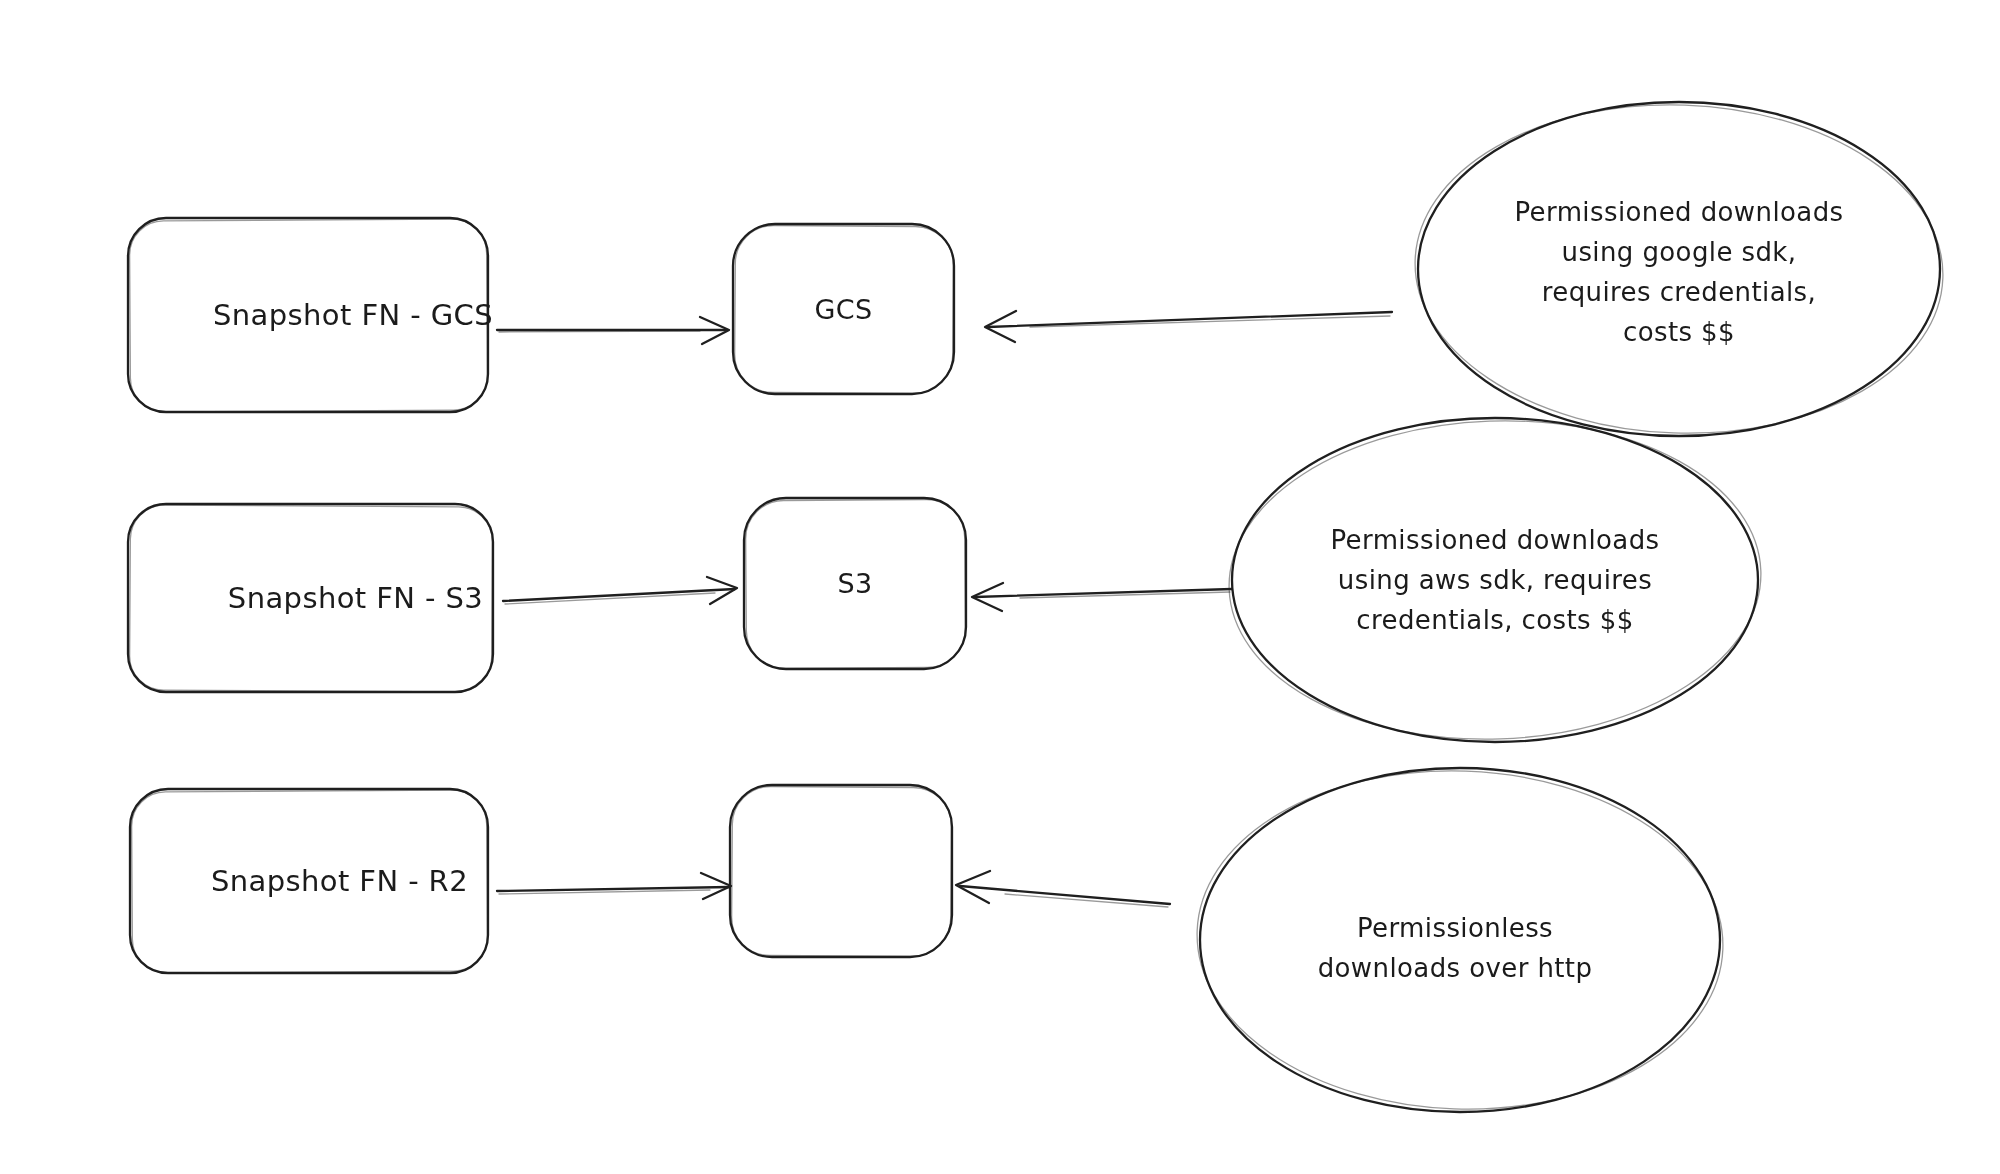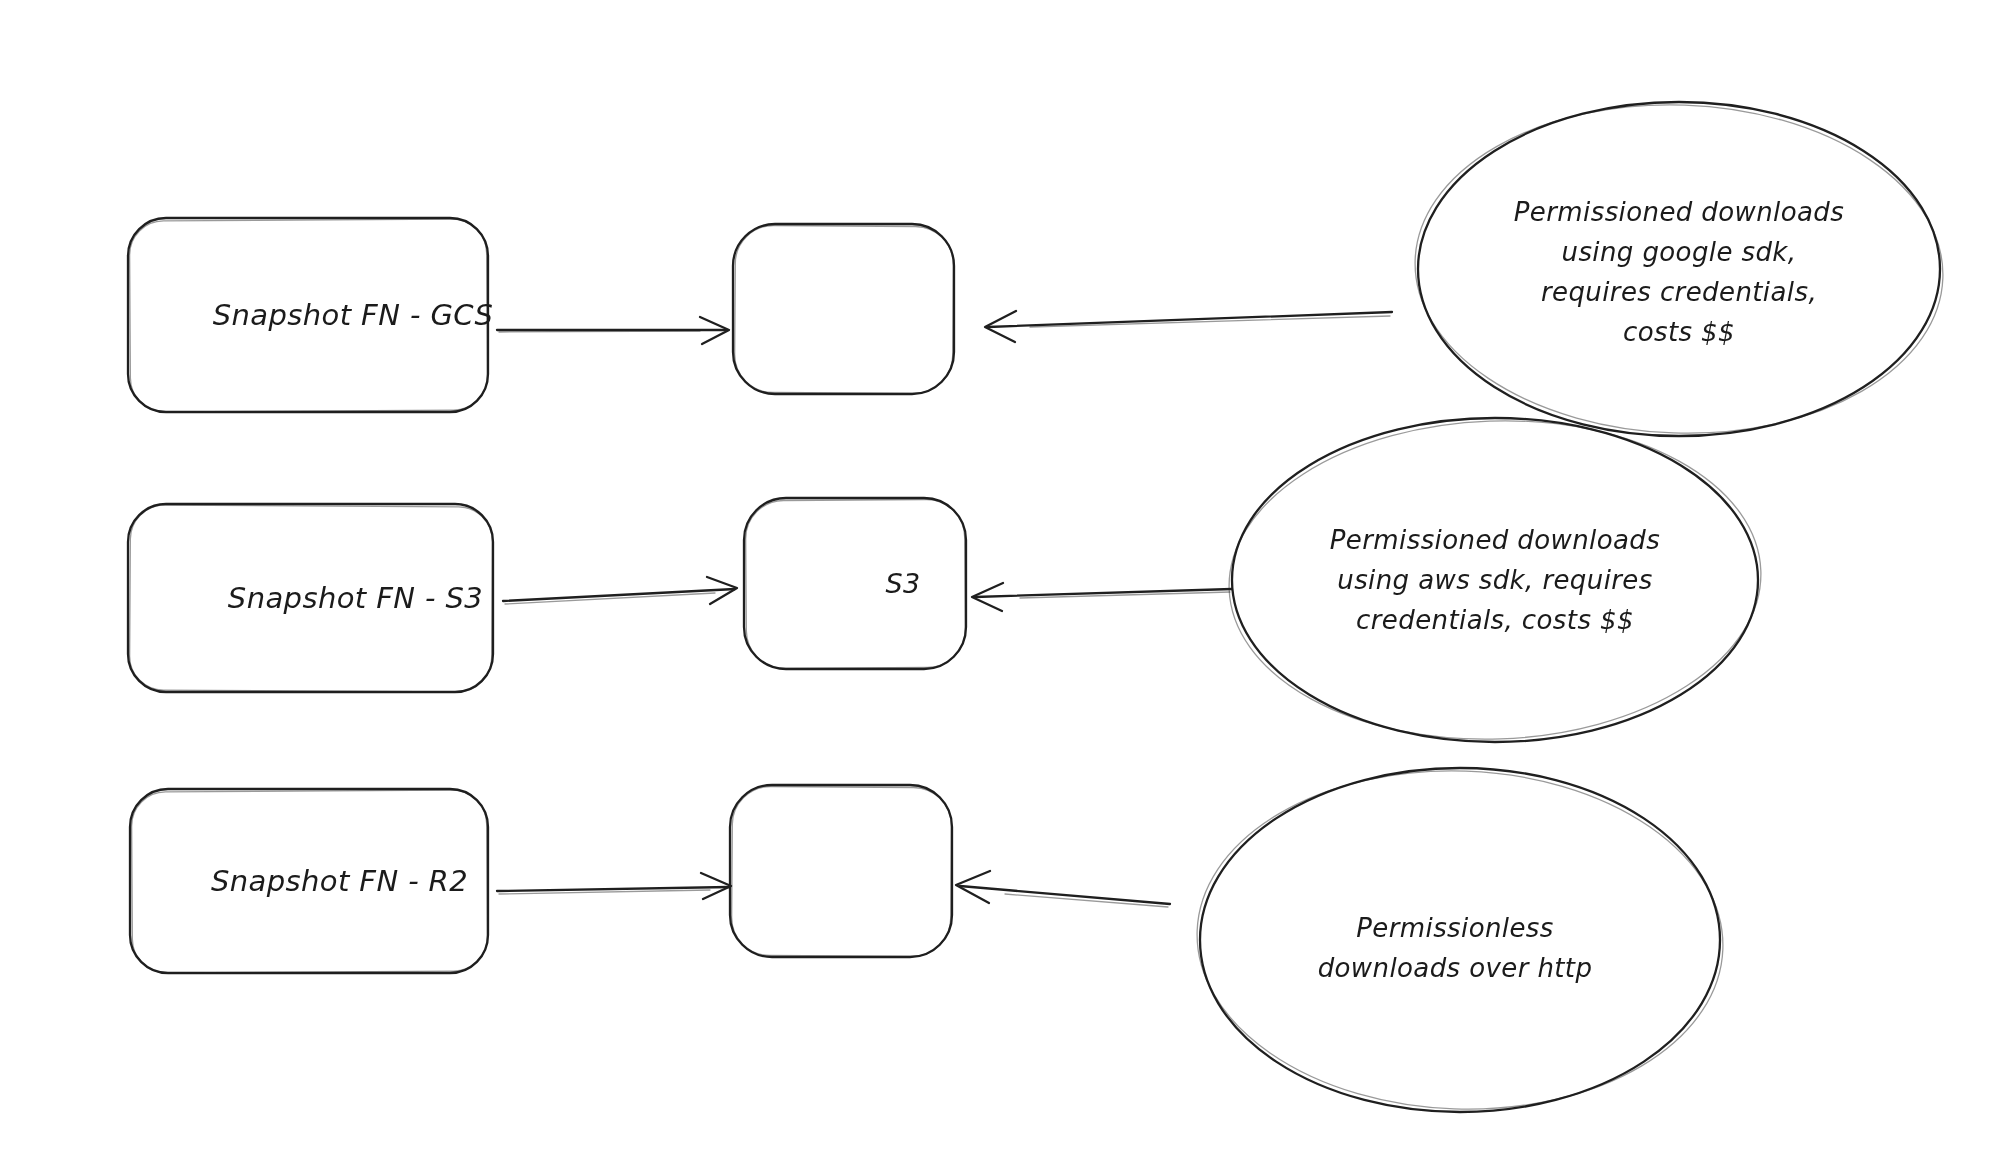--- a/index.html
+++ b/index.html
@@ -37,21 +37,20 @@
   }
   .label {
     position: absolute;
     display: flex;
     align-items: center;
     justify-content: center;
     text-align: center;
     white-space: pre-line;
     letter-spacing: 0.4px;
     pointer-events: none;
-    font-style: italic;
   }
   .fn-label   { font-size: 29px; margin-left: 45px; }
   .st-label   { font-size: 27px; }
   .note-label { font-size: 26px; line-height: 40px; }
 </style>
 </head>
 <body>
 
 <div class="stage">
 
@@ -124,21 +123,22 @@
       <path class="stroke" d="M1170 904 L960 886"></path>
       <path class="ghost" d="M1168 907 L1005 894"></path>
       <path class="stroke" d="M990 871 L956 885 L989 903"></path>
     </g>
   </svg>
 
   <div class="label fn-label" style="left:127px; top:217px; width:362px; height:196px;">Snapshot FN - GCS</div>
   <div class="label fn-label" style="left:127px; top:503px; width:367px; height:190px;">Snapshot FN - S3</div>
   <div class="label fn-label" style="left:129px; top:788px; width:331px; height:186px;">Snapshot FN - R2</div>
 
-  <div class="label st-label" style="left:743px; top:497px; width:224px; height:173px;margin-left:48px;">S3</div>
+  <div class="label st-label" style="left:732px; top:223px; width:223px; height:172px;">GCS</div>
+  <div class="label st-label" style="left:743px; top:497px; width:224px; height:173px;">S3</div>
 
   <div class="label note-label" style="left:1459px; top:162px; width:440px; height:220px;">Permissioned downloads
 using google sdk,
 requires credentials,
 costs $$</div>
   <div class="label note-label" style="left:1270px; top:500px; width:450px; height:160px;">Permissioned downloads
 using aws sdk, requires
 credentials, costs $$</div>
   <div class="label note-label" style="left:1235px; top:888px; width:440px; height:120px;">Permissionless
 downloads over http</div>

